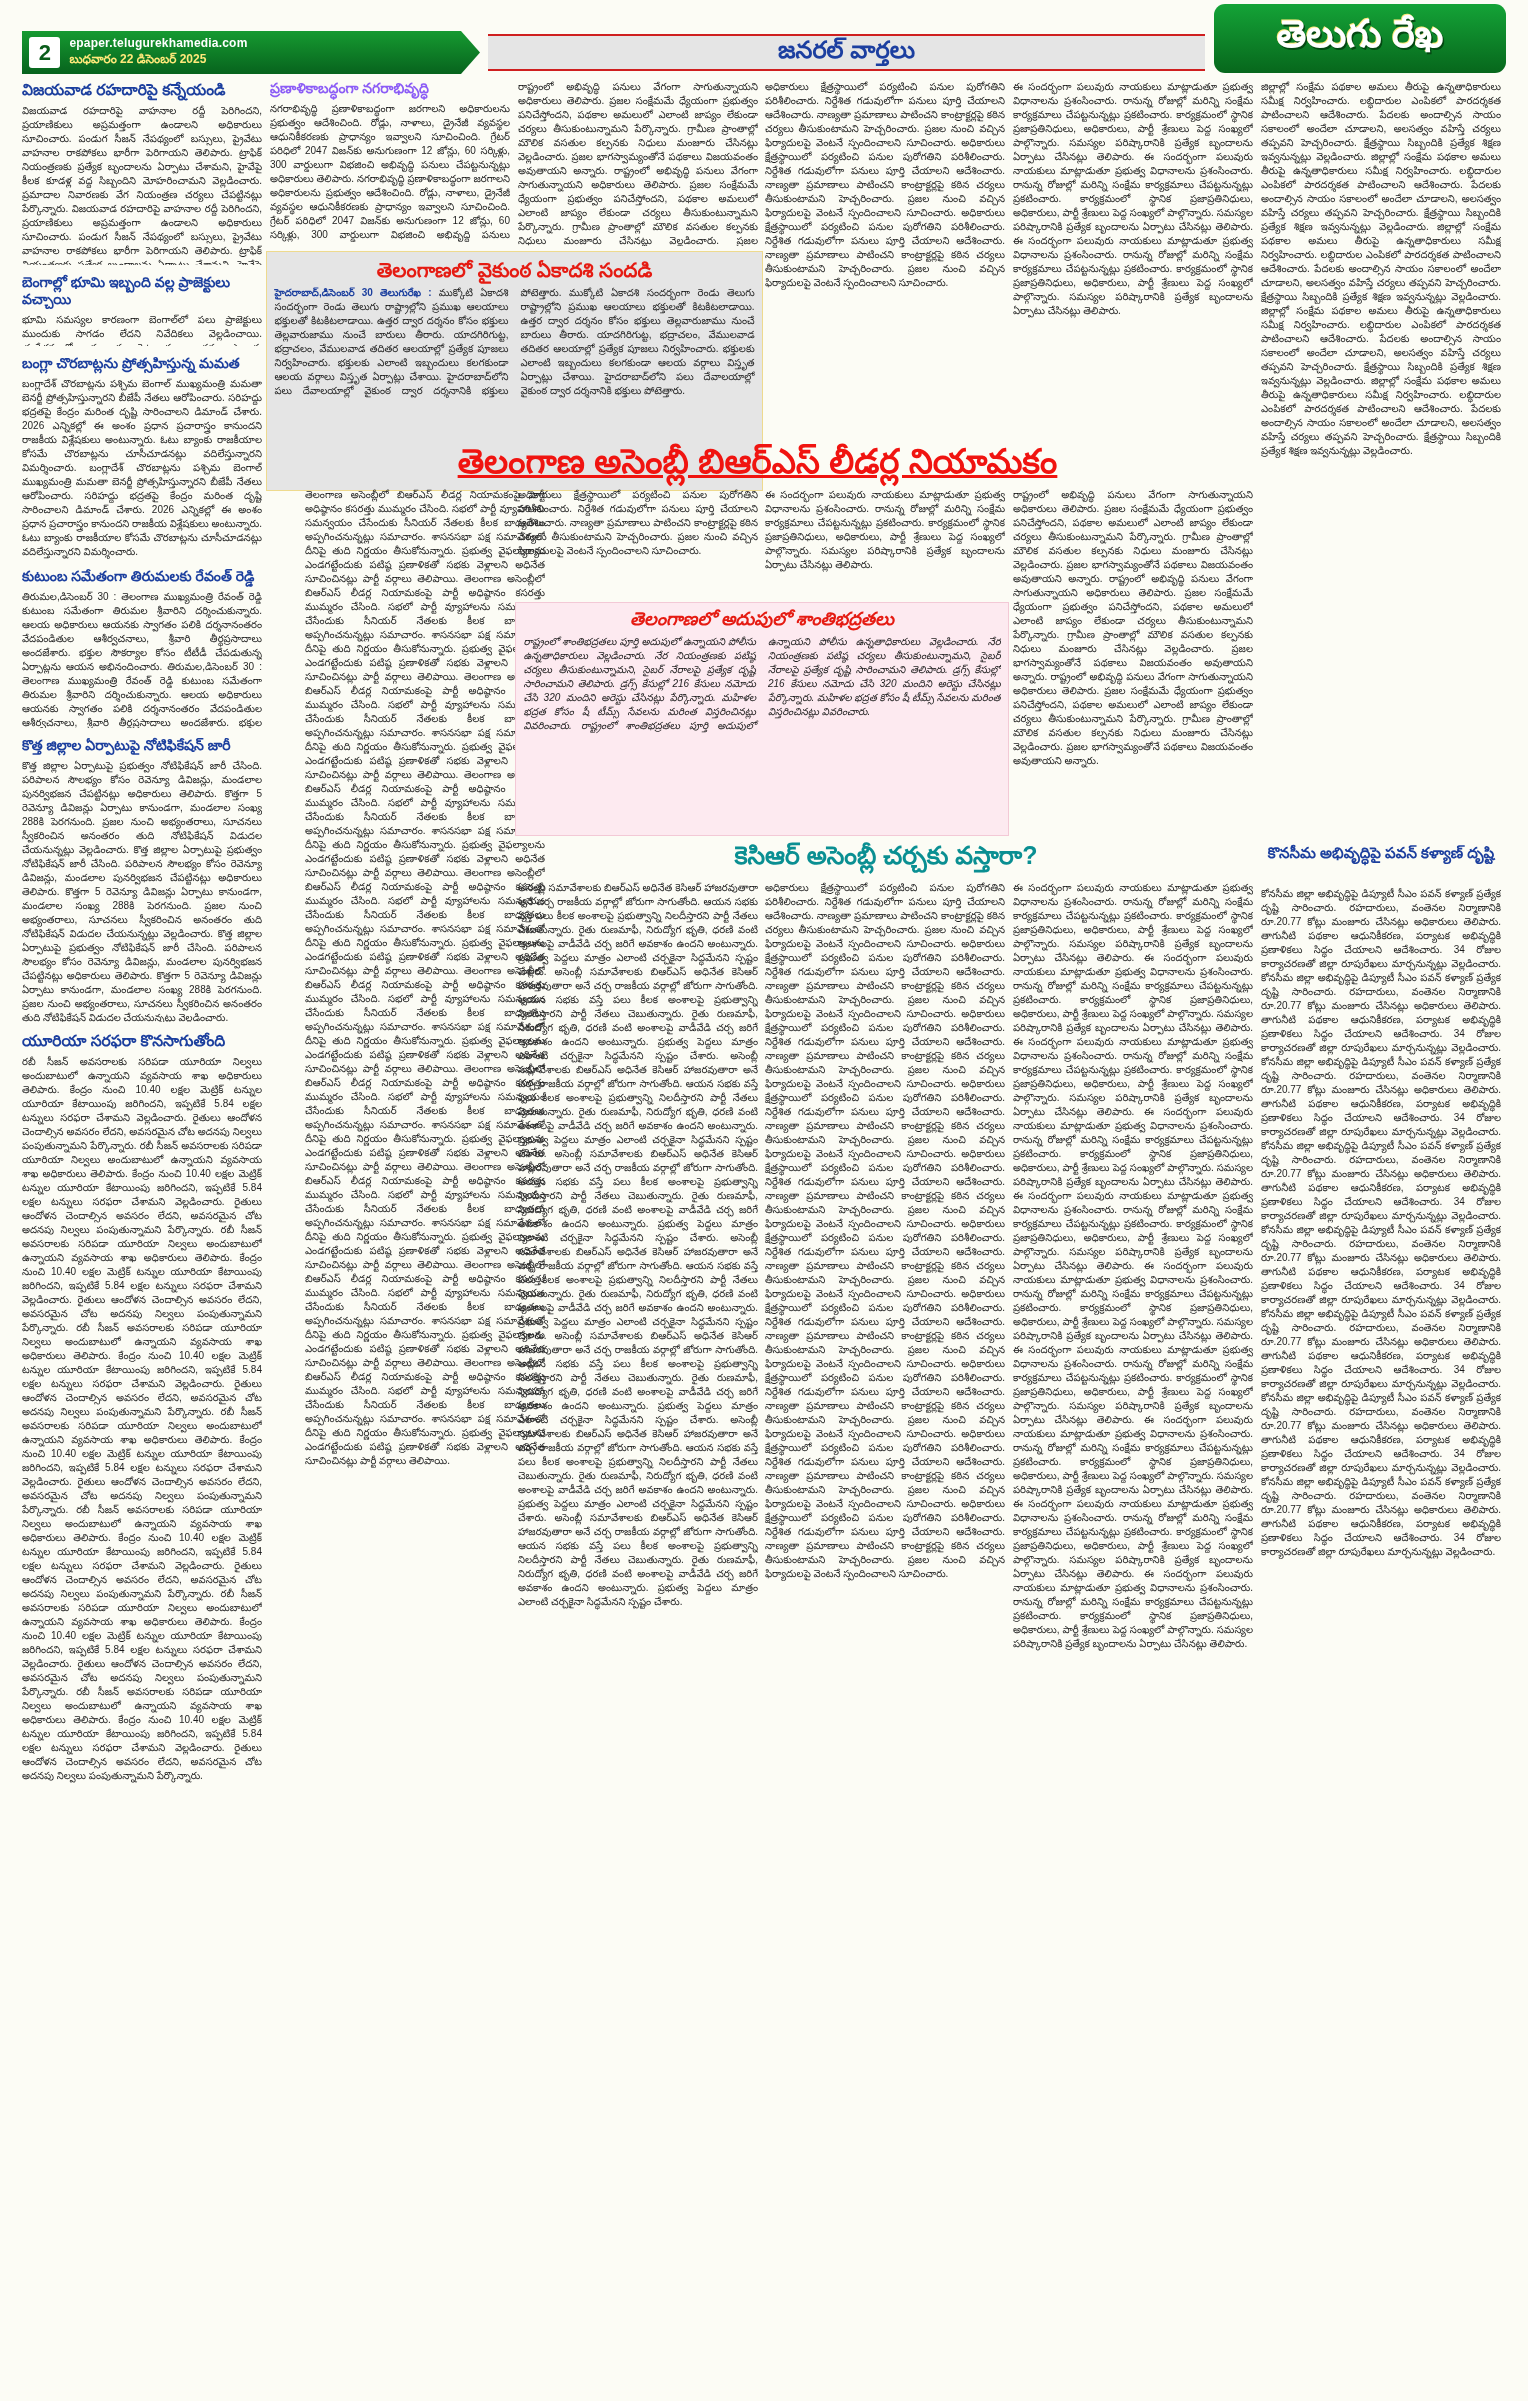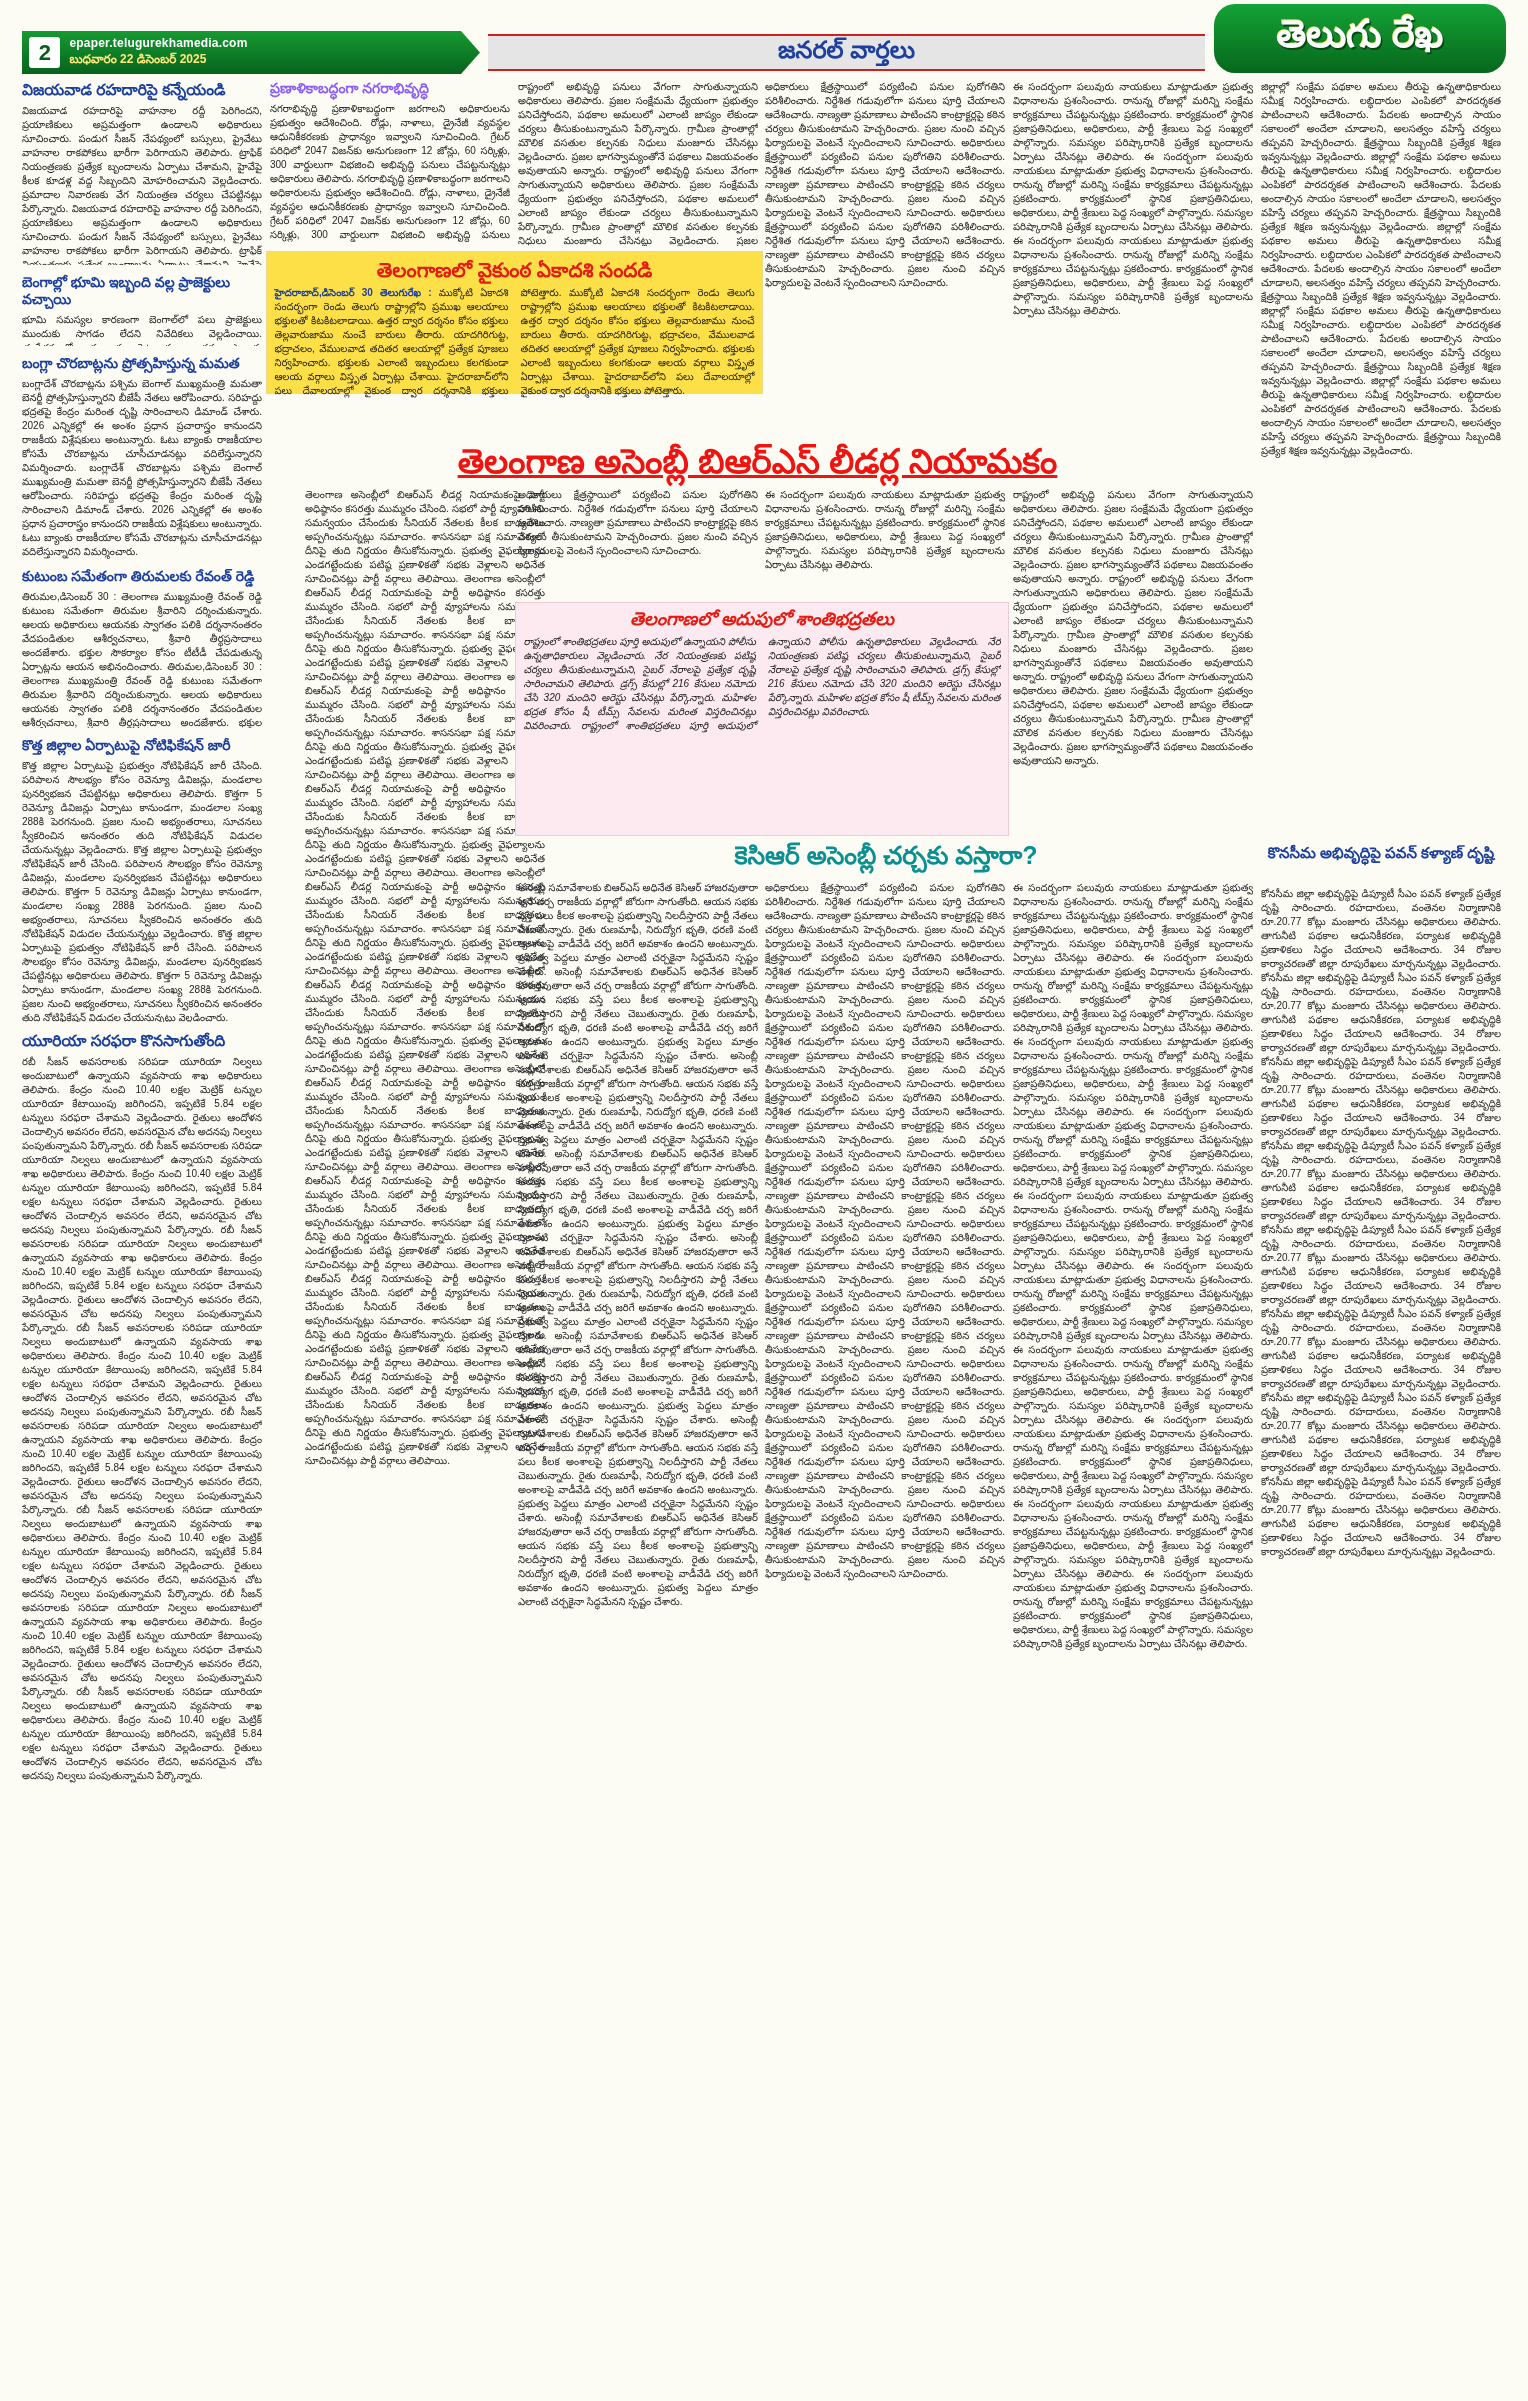--- a/index.html
+++ b/index.html
@@ -18,21 +18,21 @@
   .hdr-lines { margin-left:9px; }
   .hdr-url  { color:#ffffff; font-size:12px; font-weight:700; letter-spacing:0.2px; }
   .hdr-date { color:#ffe97a; font-size:12px; font-weight:700; margin-top:2.2px; }
 
   .section-banner { left:488px; top:34px; width:717px; height:37px;
     background:#e5e5e5; border-top:2.2px solid #cf1f1f; border-bottom:2.2px solid #cf1f1f;
     display:flex; align-items:center; justify-content:center; }
   .section-banner span { color:#1c3fa0; font-size:24px; font-weight:800; }
 
   .masthead { left:1214px; top:4.4px; width:292px; height:69px;
-    background:linear-gradient(180deg,#14a337,#07671c); border-radius:21px;
+    background:linear-gradient(180deg,#14a337,#07671c); border-radius:11px;
     display:flex; align-items:center; justify-content:center; }
   .masthead span { color:#ffffff; font-size:38px; font-weight:800;
     text-shadow:1.5px 1.5px 0 #044812, -0.7px -0.7px 0 #ffe97a; }
 
   
   .body-text { font-size:10px; line-height:1.4; text-align:justify; color:#1d1d1d;
     overflow:hidden; word-break:break-word; }
   .headline-blue  { color:#1c3f9e; font-weight:700; line-height:1.25; margin-bottom:4.4px; }
   .headline-green { color:#8b5cf6; font-weight:700; font-size:14px; line-height:1.25; margin-bottom:4.4px; }
   .headline-red   { color:#e51b12; font-weight:800; text-align:center; line-height:1.2; }
@@ -41,22 +41,22 @@
   .article { margin-bottom:9px; }
 
   
   .col1    { left:22px;   top:80px;  width:240px; height:2288px; overflow:hidden; }
   .urban   { left:270px;  top:80px;  width:240px; height:167px;  overflow:hidden; }
   .col3top { left:518px;  top:80px;  width:240px; height:166px; }
   .col4top { left:765px; top:80px;  width:240px; height:356px; }
   .col5top { left:1013px; top:80px;  width:240px; height:356px; }
   .col6top { left:1261px; top:80px;  width:240px; height:762px; }
 
-  .yellow-box { left:266px; top:251px; width:497px; height:143px;
-    background:#fde047; border:0.7px solid #eeda8e; padding:6px 7.4px; }
+  .yellow-box { left:266px; top:251px; width:497px; height:240px;
+    background:#e5e5e5; border:0.7px solid #eeda8e; padding:6px 7.4px; }
   .yellow-box .headline-red { font-size:20px; margin-bottom:4.4px; }
   .yellow-box .box-body { columns:2; column-gap:12px; height:140px; }
 
   .brs-banner { left:266px; top:442px; width:983px; height:40px;
     display:flex; align-items:center; justify-content:center; }
   .brs-banner span { font-size:34px; font-weight:800; color:#f01410; line-height:1.05;text-decoration:underline; }
 
   .col2mid { left:270px;  top:488px;  width:240px; height:1876px;margin-left:35px; }
   .col3mid { left:518px;  top:488px;  width:240px; height:108px; }
   .col4mid { left:765px; top:488px;  width:240px; height:108px; }

